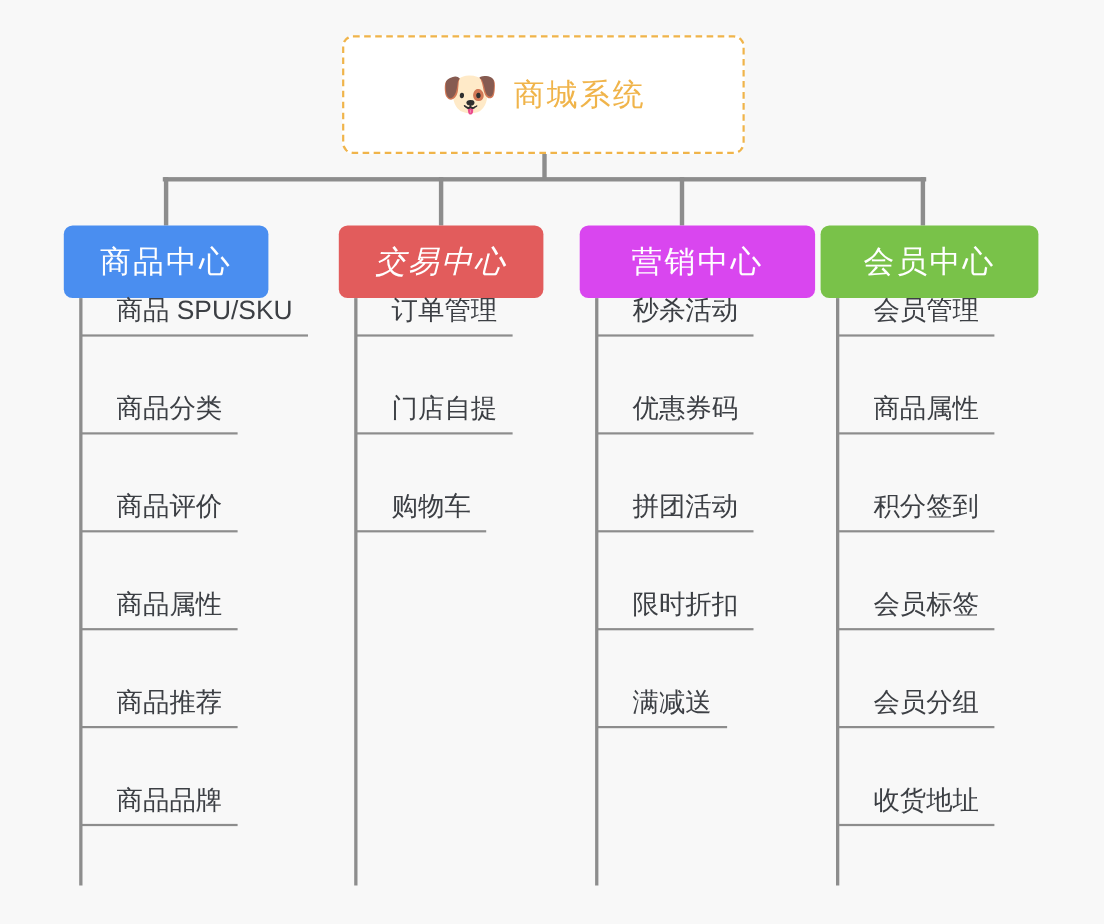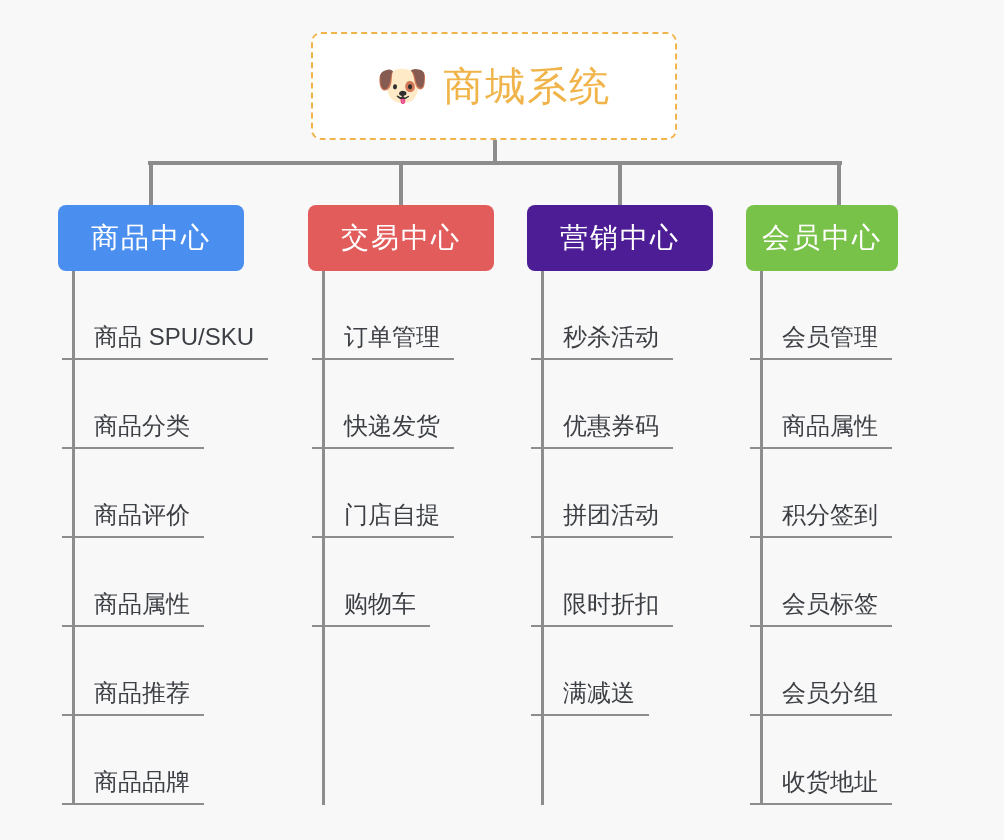--- a/index.html
+++ b/index.html
@@ -34,21 +34,21 @@
     align-items: center;
     justify-content: center;
     gap: 14px;
   }
   .root-emoji {
     font-size: 42px;
     line-height: 1;
     display: block;
   }
   .root-title {
-    font-size: 40px;
+    font-size: 28px;
     color: #f0b44a;
     letter-spacing: 2px;
     white-space: nowrap;
   }
 
   
   .conn {
     position: absolute;
     background: #8d8d8d;
   }
@@ -98,22 +98,22 @@
     left: 0;
     top: 0;
     width: 3px;
     background: #8d8d8d;
   }
   .item {
     position: relative;
     height: 89px;
     box-sizing: border-box;
     display: flex;
-    align-items: flex-end;
-    padding-left: 22px;
+    align-items: flex-start;
+    padding-left: 34px;
   }
   .item-label {
     font-size: 24px;
     color: #3c3f44;
     white-space: nowrap;
     line-height: 1;
     padding-bottom: 9px;
     border-bottom: 2px solid #8d8d8d;
     display: inline-block;
     padding-right: 14px;
@@ -154,40 +154,37 @@
           <span class="item-label">商品属性</span>
         </div>
         <div class="item">
           <span class="item-label">商品推荐</span>
         </div>
         <div class="item">
           <span class="item-label">商品品牌</span>
         </div>
       </div>
       <div class="conn conn-v-drop" style="left: 399px;"></div>
-      <div class="cat-box" style="left: 308px; width: 186px; background: rgb(226, 92, 92);">
+      <div class="cat-box" style="left: 308px; width: 186px; background: rgb(226, 92, 92); font-style: italic;">
         <span class="cat-label">交易中心</span>
       </div>
       <div class="col" style="left: 322px; width: 246px; height: 534px;">
         <div class="col-spine" style="height: 534px;"></div>
         <div class="item">
           <span class="item-label">订单管理</span>
         </div>
         <div class="item">
-          <span class="item-label">快递发货</span>
-        </div>
-        <div class="item">
           <span class="item-label">门店自提</span>
         </div>
         <div class="item">
           <span class="item-label">购物车</span>
         </div>
       </div>
       <div class="conn conn-v-drop" style="left: 618px;"></div>
-      <div class="cat-box" style="left: 527px; width: 186px; background: #4c1d95; text-align: right;">
+      <div class="cat-box" style="left: 527px; width: 214px; background: #d946ef; text-align: right;">
         <span class="cat-label">营销中心</span>
       </div>
       <div class="col" style="left: 541px; width: 246px; height: 534px;">
         <div class="col-spine" style="height: 534px;"></div>
         <div class="item">
           <span class="item-label">秒杀活动</span>
         </div>
         <div class="item">
           <span class="item-label">优惠券码</span>
         </div>
@@ -195,21 +192,21 @@
           <span class="item-label">拼团活动</span>
         </div>
         <div class="item">
           <span class="item-label">限时折扣</span>
         </div>
         <div class="item">
           <span class="item-label">满减送</span>
         </div>
       </div>
       <div class="conn conn-v-drop" style="left: 837px;"></div>
-      <div class="cat-box" style="left: 746px; width: 152px; background: rgb(121, 194, 73);">
+      <div class="cat-box" style="left: 746px; width: 198px; background: rgb(121, 194, 73);">
         <span class="cat-label">会员中心</span>
       </div>
       <div class="col" style="left: 760px; width: 246px; height: 534px;">
         <div class="col-spine" style="height: 534px;"></div>
         <div class="item">
           <span class="item-label">会员管理</span>
         </div>
         <div class="item">
           <span class="item-label">商品属性</span>
         </div>

